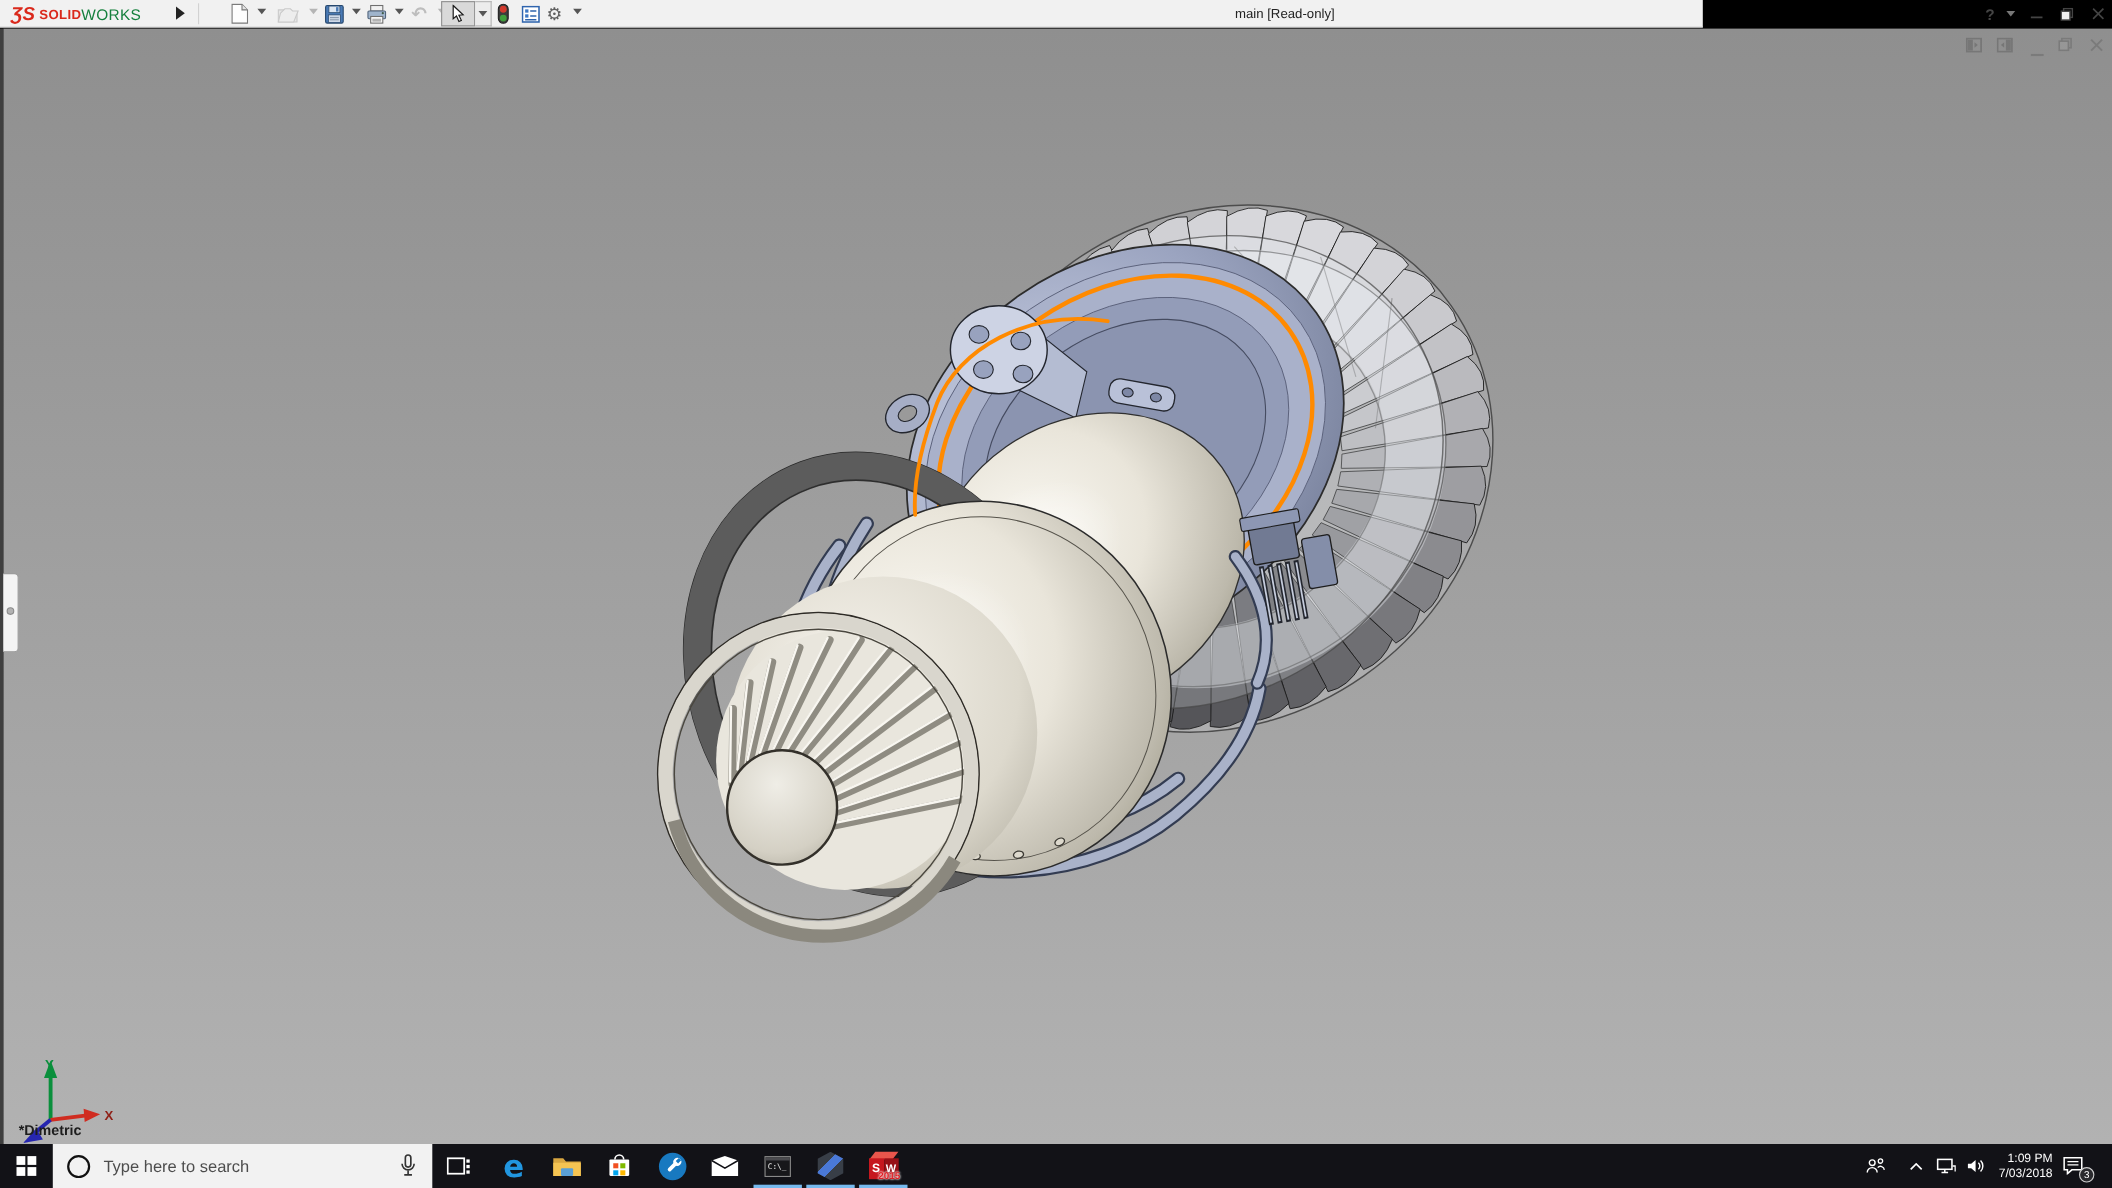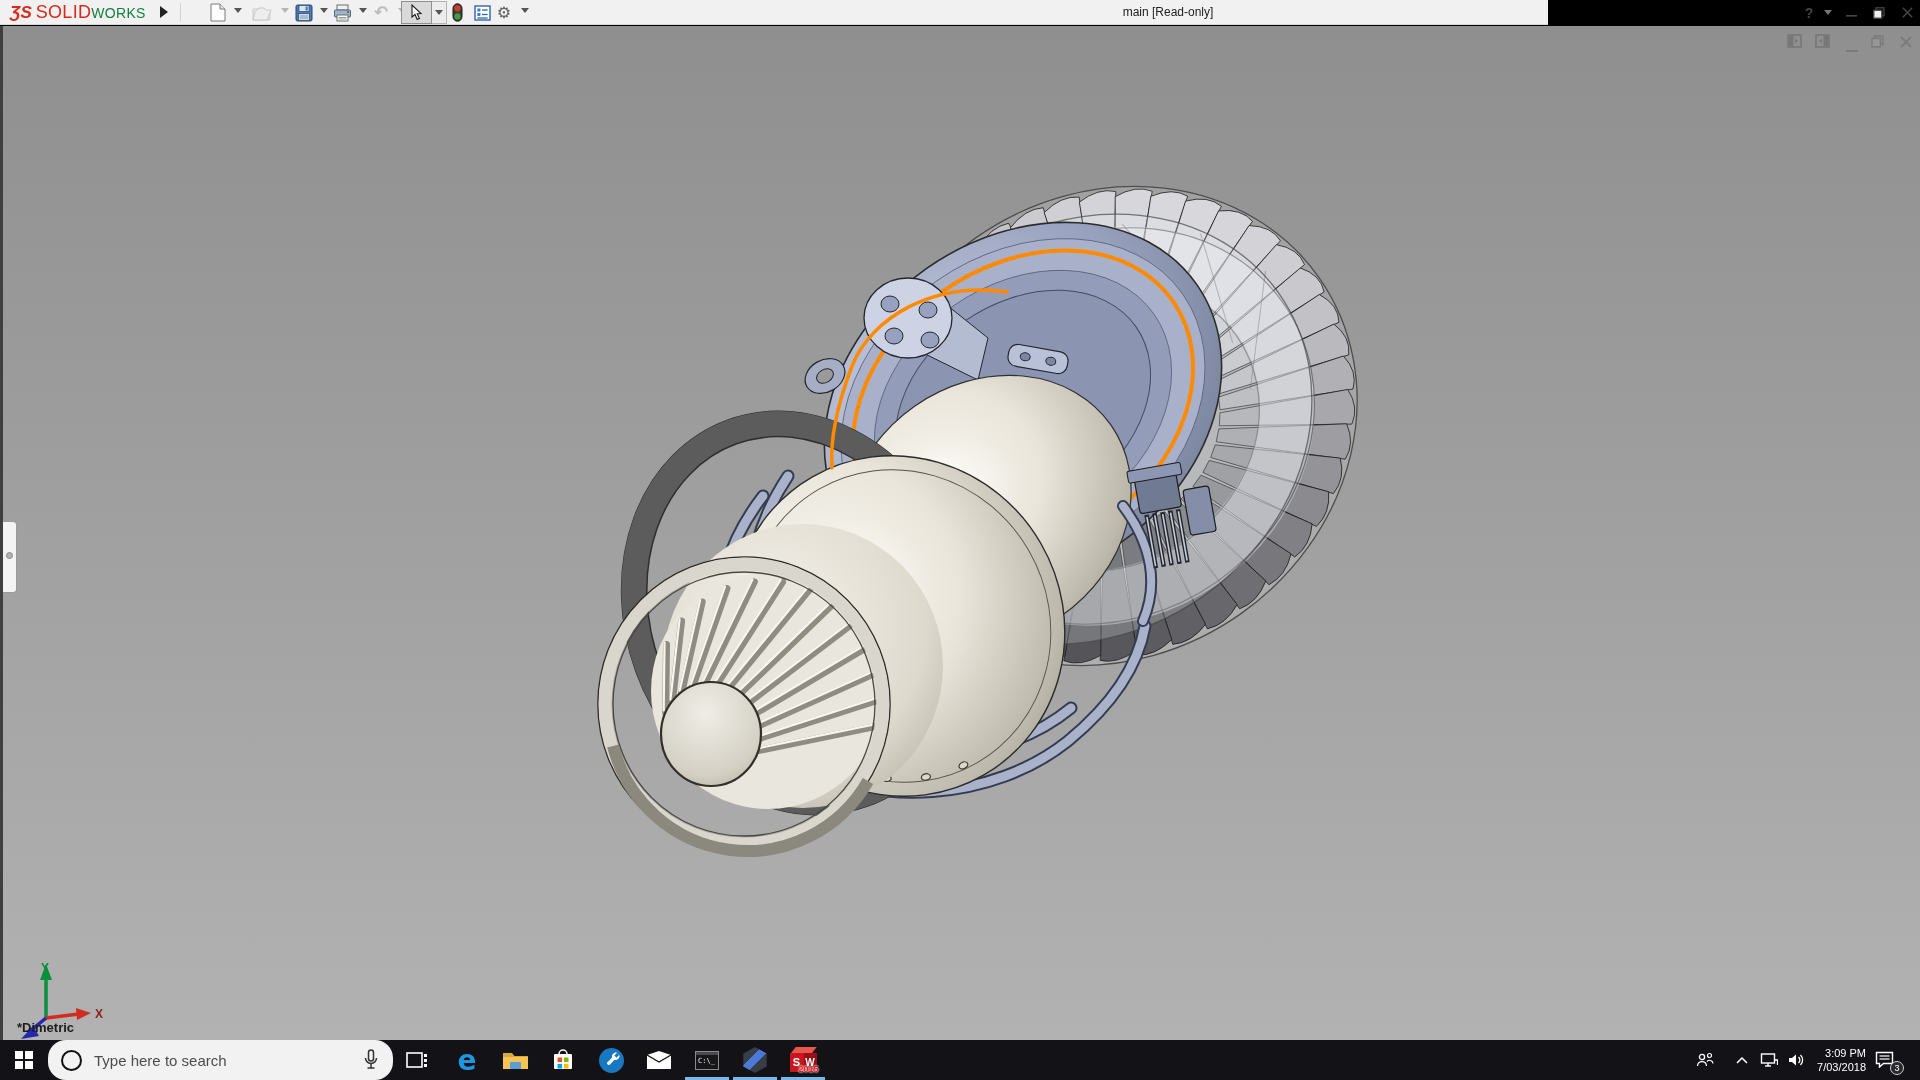--- a/index.html
+++ b/index.html
@@ -2,21 +2,21 @@
 <html><head>
 <meta charset="utf-8">
 <style>
   * { margin:0; padding:0; box-sizing:border-box; }
   html,body { width:1920px; height:1080px; overflow:hidden; font-family:"Liberation Sans","DejaVu Sans",sans-serif; background:#000; }
 
   
   #titlebar { position:absolute; left:0; top:0; width:1548px; height:25px; background:#f1f1f1; border-bottom:1px solid #d8d8d8; z-index:30; }
   #brand { position:absolute; left:10px; top:2px; height:21px; display:flex; align-items:center; color:#da291c; }
   #brand .mark { font-size:17px; font-weight:bold; font-style:italic; margin-right:4px; }
-  #brand .solid { font-size:18px; font-weight:normal; letter-spacing:.3px; }
+  #brand .solid { font-size:12px; font-weight:bold; letter-spacing:.3px; }
   #brand .works { font-size:14px; font-weight:400; letter-spacing:.3px; color:#15803d; }
   .flyout-arrow { position:absolute; left:160px; top:6px; width:0; height:0; border-left:8px solid #222; border-top:6px solid transparent; border-bottom:6px solid transparent; cursor:pointer; }
   .tb-sep { position:absolute; top:3px; width:1px; height:19px; background:#d2d2d2; }
   .tb-btn { position:absolute; top:2px; width:24px; height:21px; display:flex; align-items:center; justify-content:center; cursor:pointer; }
   .tb-dd { position:absolute; top:8px; width:0; height:0; border-top:5px solid #555; border-left:4px solid transparent; border-right:4px solid transparent; cursor:pointer; }
   .disabled { opacity:.38; }
   .sel-box { position:absolute; left:401px; top:1px; width:31px; height:23px; background:#d9d9d9; border:1px solid #8f8f8f; display:flex; align-items:center; justify-content:center; cursor:pointer; }
   .sel-dd-box { position:absolute; left:432px; top:1px; width:15px; height:23px; background:#ececec; border:1px solid #b5b5b5; border-left:none; display:flex; align-items:center; justify-content:center; cursor:pointer; }
   #doc-title { position:absolute; left:1168px; top:5px; transform:translateX(-50%); font-size:12px; color:#222; white-space:nowrap; }
   .win-ctl { position:absolute; top:0; height:25px; display:flex; align-items:center; justify-content:center; color:#444; cursor:pointer; }
@@ -26,21 +26,21 @@
   #viewport { position:absolute; left:0; top:26px; width:1920px; height:1014px; background:linear-gradient(#8f8f8f,#a2a2a2 55%,#b2b2b2); border-left:3px solid #3f3f3f; z-index:1; }
   .vp-ctl { position:absolute; top:8px; opacity:.55; cursor:pointer; }
   #side-tab { position:absolute; left:0px; top:495px; width:14px; height:72px; background:#f4f4f4; border:1px solid #9a9a9a; border-left:none; border-radius:0 4px 4px 0; cursor:pointer; }
   #side-tab .dot { position:absolute; left:3px; top:30px; width:7px; height:7px; border-radius:50%; background:#b3b3b3; border:1px solid #8a8a8a; }
   #view-label { position:absolute; left:14px; top:994px; font-size:13px; font-weight:bold; color:#1d1d1d; }
   #triad { position:absolute; left:10px; top:930px; }
 
   
   #taskbar { position:absolute; left:0; top:1040px; width:1920px; height:40px; background:#121217; z-index:40; display:block; }
   .tb-slot { position:absolute; top:0; width:48px; height:40px; display:flex; align-items:center; justify-content:center; cursor:pointer; }
-  #search-box { position:absolute; left:48px; top:0; width:345px; height:40px; background:#f2f2f2; display:flex; align-items:center; cursor:text;border-radius:18px; }
+  #search-box { position:absolute; left:48px; top:0; width:345px; height:40px; background:#f2f2f2; display:flex; align-items:center; cursor:text; }
   #cortana-circle { width:21px; height:21px; border:2.5px solid #111; border-radius:50%; margin-left:13px; flex:none; }
   #search-input { flex:1; border:none; outline:none; background:transparent; font-size:15px; color:#222; margin-left:12px; font-family:"Liberation Sans","DejaVu Sans",sans-serif; }
   #search-input::placeholder { color:#4d4d4d; opacity:1; }
   .run-bar { position:absolute; top:37px; height:3px; width:44px; background:#76b9ed; }
   .tray-btn { position:absolute; top:0; height:40px; display:flex; align-items:center; justify-content:center; cursor:pointer; }
   #clock { position:absolute; left:1800px; top:0; width:66px; height:40px; color:#fff; font-size:11px; text-align:right; display:flex; flex-direction:column; justify-content:center; line-height:14px; cursor:pointer; }
   #action-center { position:absolute; left:1872px; top:0; width:34px; height:40px; cursor:pointer; }
   #ac-badge { position:absolute; right:2px; bottom:5px; width:14px; height:14px; background:#2a2a2e; border:1px solid #cfcfcf; border-radius:50%; color:#fff; font-size:9px; display:flex; align-items:center; justify-content:center; }
 
   
@@ -562,21 +562,21 @@
     </svg>
   </div>
   <div class="tray-btn" style="left:1783px;width:28px">
     <svg width="18" height="16" viewBox="0 0 18 16">
       <polygon points="1,6 4,6 8,2.5 8,13.5 4,10 1,10" fill="#fff"></polygon>
       <path d="M10.5 5 a4 4 0 0 1 0 6" fill="none" stroke="#fff" stroke-width="1.3"></path>
       <path d="M12.5 3 a7 7 0 0 1 0 10" fill="none" stroke="#fff" stroke-width="1.3"></path>
     </svg>
   </div>
   <div id="clock">
-    <div>3:09 PM</div>
+    <div>1:09 PM</div>
     <div>7/03/2018</div>
   </div>
   <div id="action-center">
     <svg width="19" height="17" viewBox="0 0 19 17" style="position:absolute;left:3px;top:11px">
       <path d="M1.5 1.5 h16 v11 h-9 l-4 3.5 v-3.5 h-3 z" fill="none" stroke="#fff" stroke-width="1.4"></path>
       <line x1="4.5" y1="5" x2="14.5" y2="5" stroke="#fff" stroke-width="1.2"></line>
       <line x1="4.5" y1="8" x2="14.5" y2="8" stroke="#fff" stroke-width="1.2"></line>
     </svg>
     <div id="ac-badge">3</div>
   </div>

